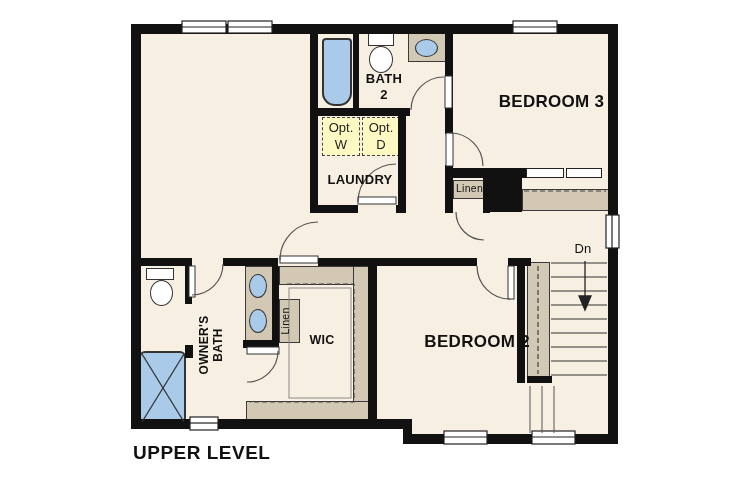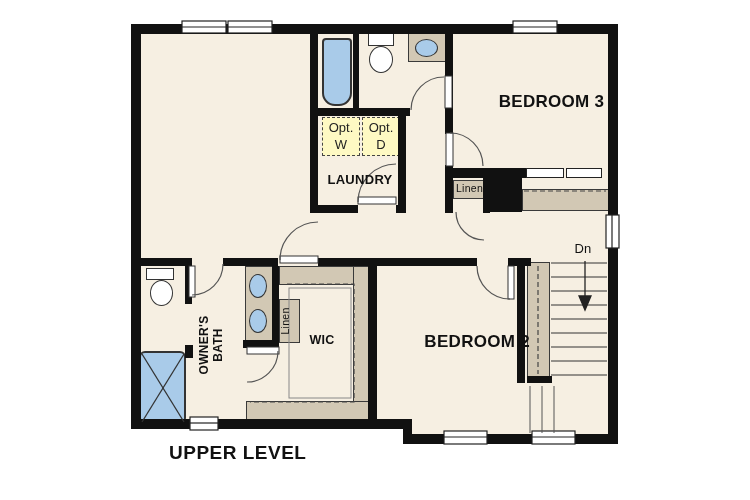--- a/index.html
+++ b/index.html
@@ -159,23 +159,25 @@
       <path d="M 287,284 L 354,284 L 354,402 L 250,402"></path>
     </g>
     <rect x="289" y="288" width="62" height="110" stroke="#888" stroke-width="1" fill="none"></rect>
 
     <g stroke="#333" stroke-width="1.3">
       <line x1="142" y1="354" x2="184" y2="422"></line>
       <line x1="184" y1="354" x2="142" y2="422"></line>
     </g>
   </svg>
 
+  <div class="label" style="left:352px;top:71px;width:64px;font-size:13px;line-height:1.2;">BATH
+2</div>
   <div class="label" style="left:318px;top:172px;width:84px;font-size:13px;">LAUNDRY</div>
   <div class="label" style="left:452px;top:92px;width:199px;font-size:17px;">BEDROOM 3</div>
   <div class="label" style="left:368px;top:332px;width:162px;font-size:17px;text-align:right;">BEDROOM 2</div>
   <div class="label" style="left:298px;top:333px;width:48px;font-size:12.5px;">WIC</div>
   <div class="label" style="left:167px;top:330px;width:90px;height:30px;font-size:12px;line-height:1.2;transform:rotate(-90deg);">OWNER'S
 BATH</div>
   <div class="label" style="left:453px;top:182px;width:33px;font-size:10.5px;font-weight:normal;">Linen</div>
   <div class="label" style="left:268px;top:311px;width:42px;height:20px;font-size:10.5px;font-weight:normal;transform:rotate(-90deg);">Linen</div>
   <div class="label" style="left:568px;top:241px;width:30px;font-size:13px;font-weight:normal;">Dn</div>
-  <div class="label" style="left:133px;top:442px;width:200px;font-size:19px;letter-spacing:.5px;text-align:left;margin-left:36px;">UPPER LEVEL</div>
+  <div class="label" style="left:133px;top:442px;width:200px;font-size:19px;letter-spacing:.5px;text-align:left;">UPPER LEVEL</div>
 </div>
 
 </body></html>

